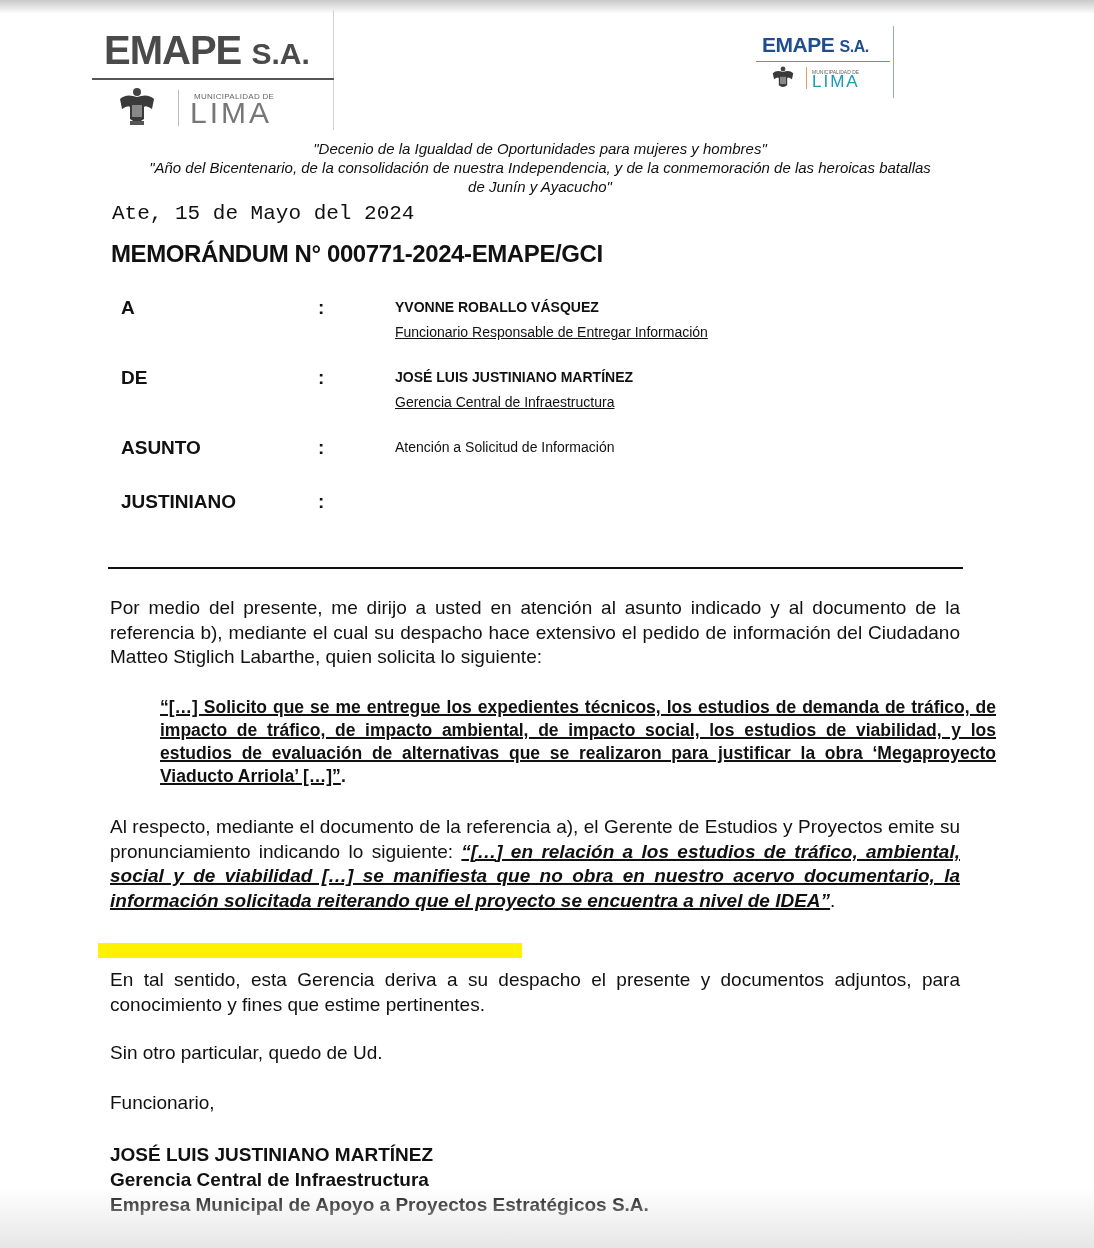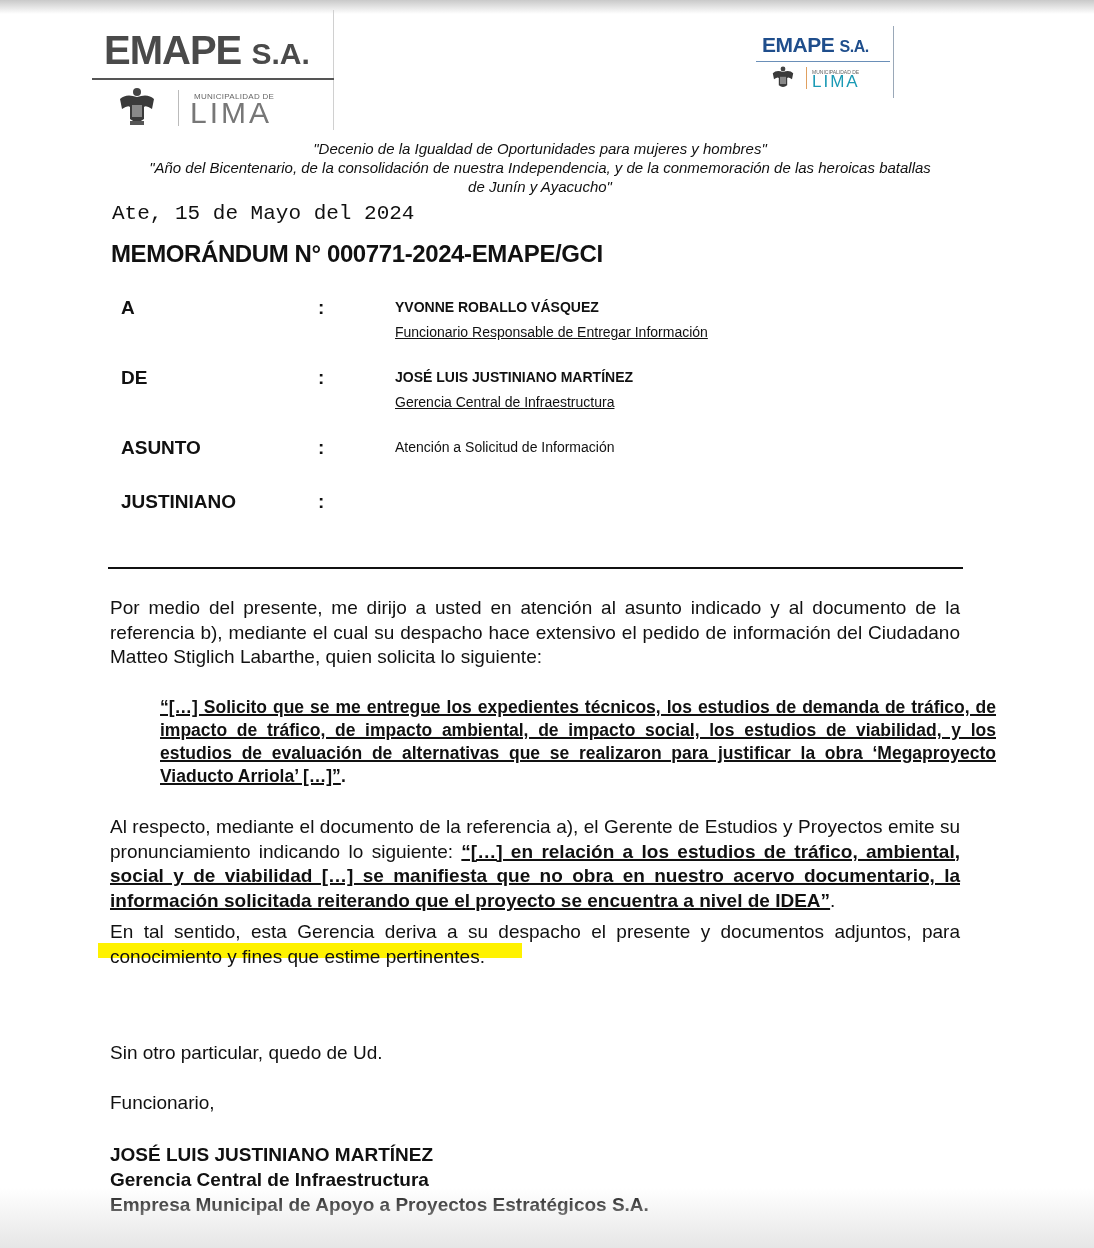--- a/index.html
+++ b/index.html
@@ -59,21 +59,21 @@
 
     .hdr-label { position: absolute; left: 121px; font-size: 19px; font-weight: bold; }
     .hdr-colon { position: absolute; left: 318px; font-size: 19px; font-weight: bold; }
     .hdr-val { position: absolute; left: 348px; font-size: 14px; line-height: 25px; margin-left: 47px; }
     .hdr-val .b { font-weight: bold; display: block; }
     .hdr-val .n { display: block; text-decoration: underline; }
 
     .rule { position: absolute; left: 108px; top: 567px; width: 855px; height: 2px; background: #111; }
 
     .para { position: absolute; left: 110px; width: 850px; font-size: 19px; line-height: 24.5px; text-align: justify; }
-    .para .q { font-weight: bold; text-decoration: underline; text-decoration-thickness: 2px; }
+    .para .q { font-weight: bold; font-style: italic; text-decoration: underline; text-decoration-thickness: 2px; }
     .quote-block {
       position: absolute; left: 125px; width: 836px; font-size: 17.5px; line-height: 23px;
       font-weight: bold; text-align: justify; margin-left: 35px;
     }
     .quote-block .q { text-decoration: underline; text-decoration-thickness: 2px; }
     .highlight { position: absolute; left: 98px; top: 943px; width: 424px; height: 15px; background: #fff200; }
 
     .sign { position: absolute; left: 110px; font-size: 19px; line-height: 25px; }
     .sign .b { font-weight: bold; }
   </style>
@@ -144,21 +144,21 @@
 <div class="rule"></div>
 
 <div class="para" style="top:596px">Por medio del presente, me dirijo a usted en atención al asunto indicado y al documento de la referencia b), mediante el cual su despacho hace extensivo el pedido de información del Ciudadano Matteo Stiglich Labarthe, quien solicita lo siguiente:</div>
 
 <div class="quote-block" style="top:696px"><span class="q">“[…] Solicito que se me entregue los expedientes técnicos, los estudios de demanda de tráfico, de impacto de tráfico, de impacto ambiental, de impacto social, los estudios de viabilidad, y los estudios de evaluación de alternativas que se realizaron para justificar la obra ‘Megaproyecto Viaducto Arriola’ […]”</span><span>.</span></div>
 
 <div class="para" style="top:815px"><span>Al respecto, mediante el documento de la referencia a), el Gerente de Estudios y Proyectos emite su pronunciamiento indicando lo siguiente: </span><span class="q">“[…] en relación a los estudios de tráfico, ambiental, social y de viabilidad […] se manifiesta que no obra en nuestro acervo documentario, la información solicitada reiterando que el proyecto se encuentra a nivel de IDEA”</span><span>.</span></div>
 
 <div class="highlight"></div>
 
-<div class="para" style="top:920px">En tal sentido, esta Gerencia deriva a su despacho el presente y documentos adjuntos, para conocimiento y fines que estime pertinentes.</div>
+<div class="para" style="top:968px">En tal sentido, esta Gerencia deriva a su despacho el presente y documentos adjuntos, para conocimiento y fines que estime pertinentes.</div>
 <div class="para" style="top:1041px">Sin otro particular, quedo de Ud.</div>
 <div class="para" style="top:1091px">Funcionario,</div>
 
 <div class="sign" style="top:1142px">
   <div class="b">JOSÉ LUIS JUSTINIANO MARTÍNEZ</div>
   <div class="b">Gerencia Central de Infraestructura</div>
   <div class="b">Empresa Municipal de Apoyo a Proyectos Estratégicos S.A.</div>
 </div>
 
 <div class="bottom-shade"></div>

